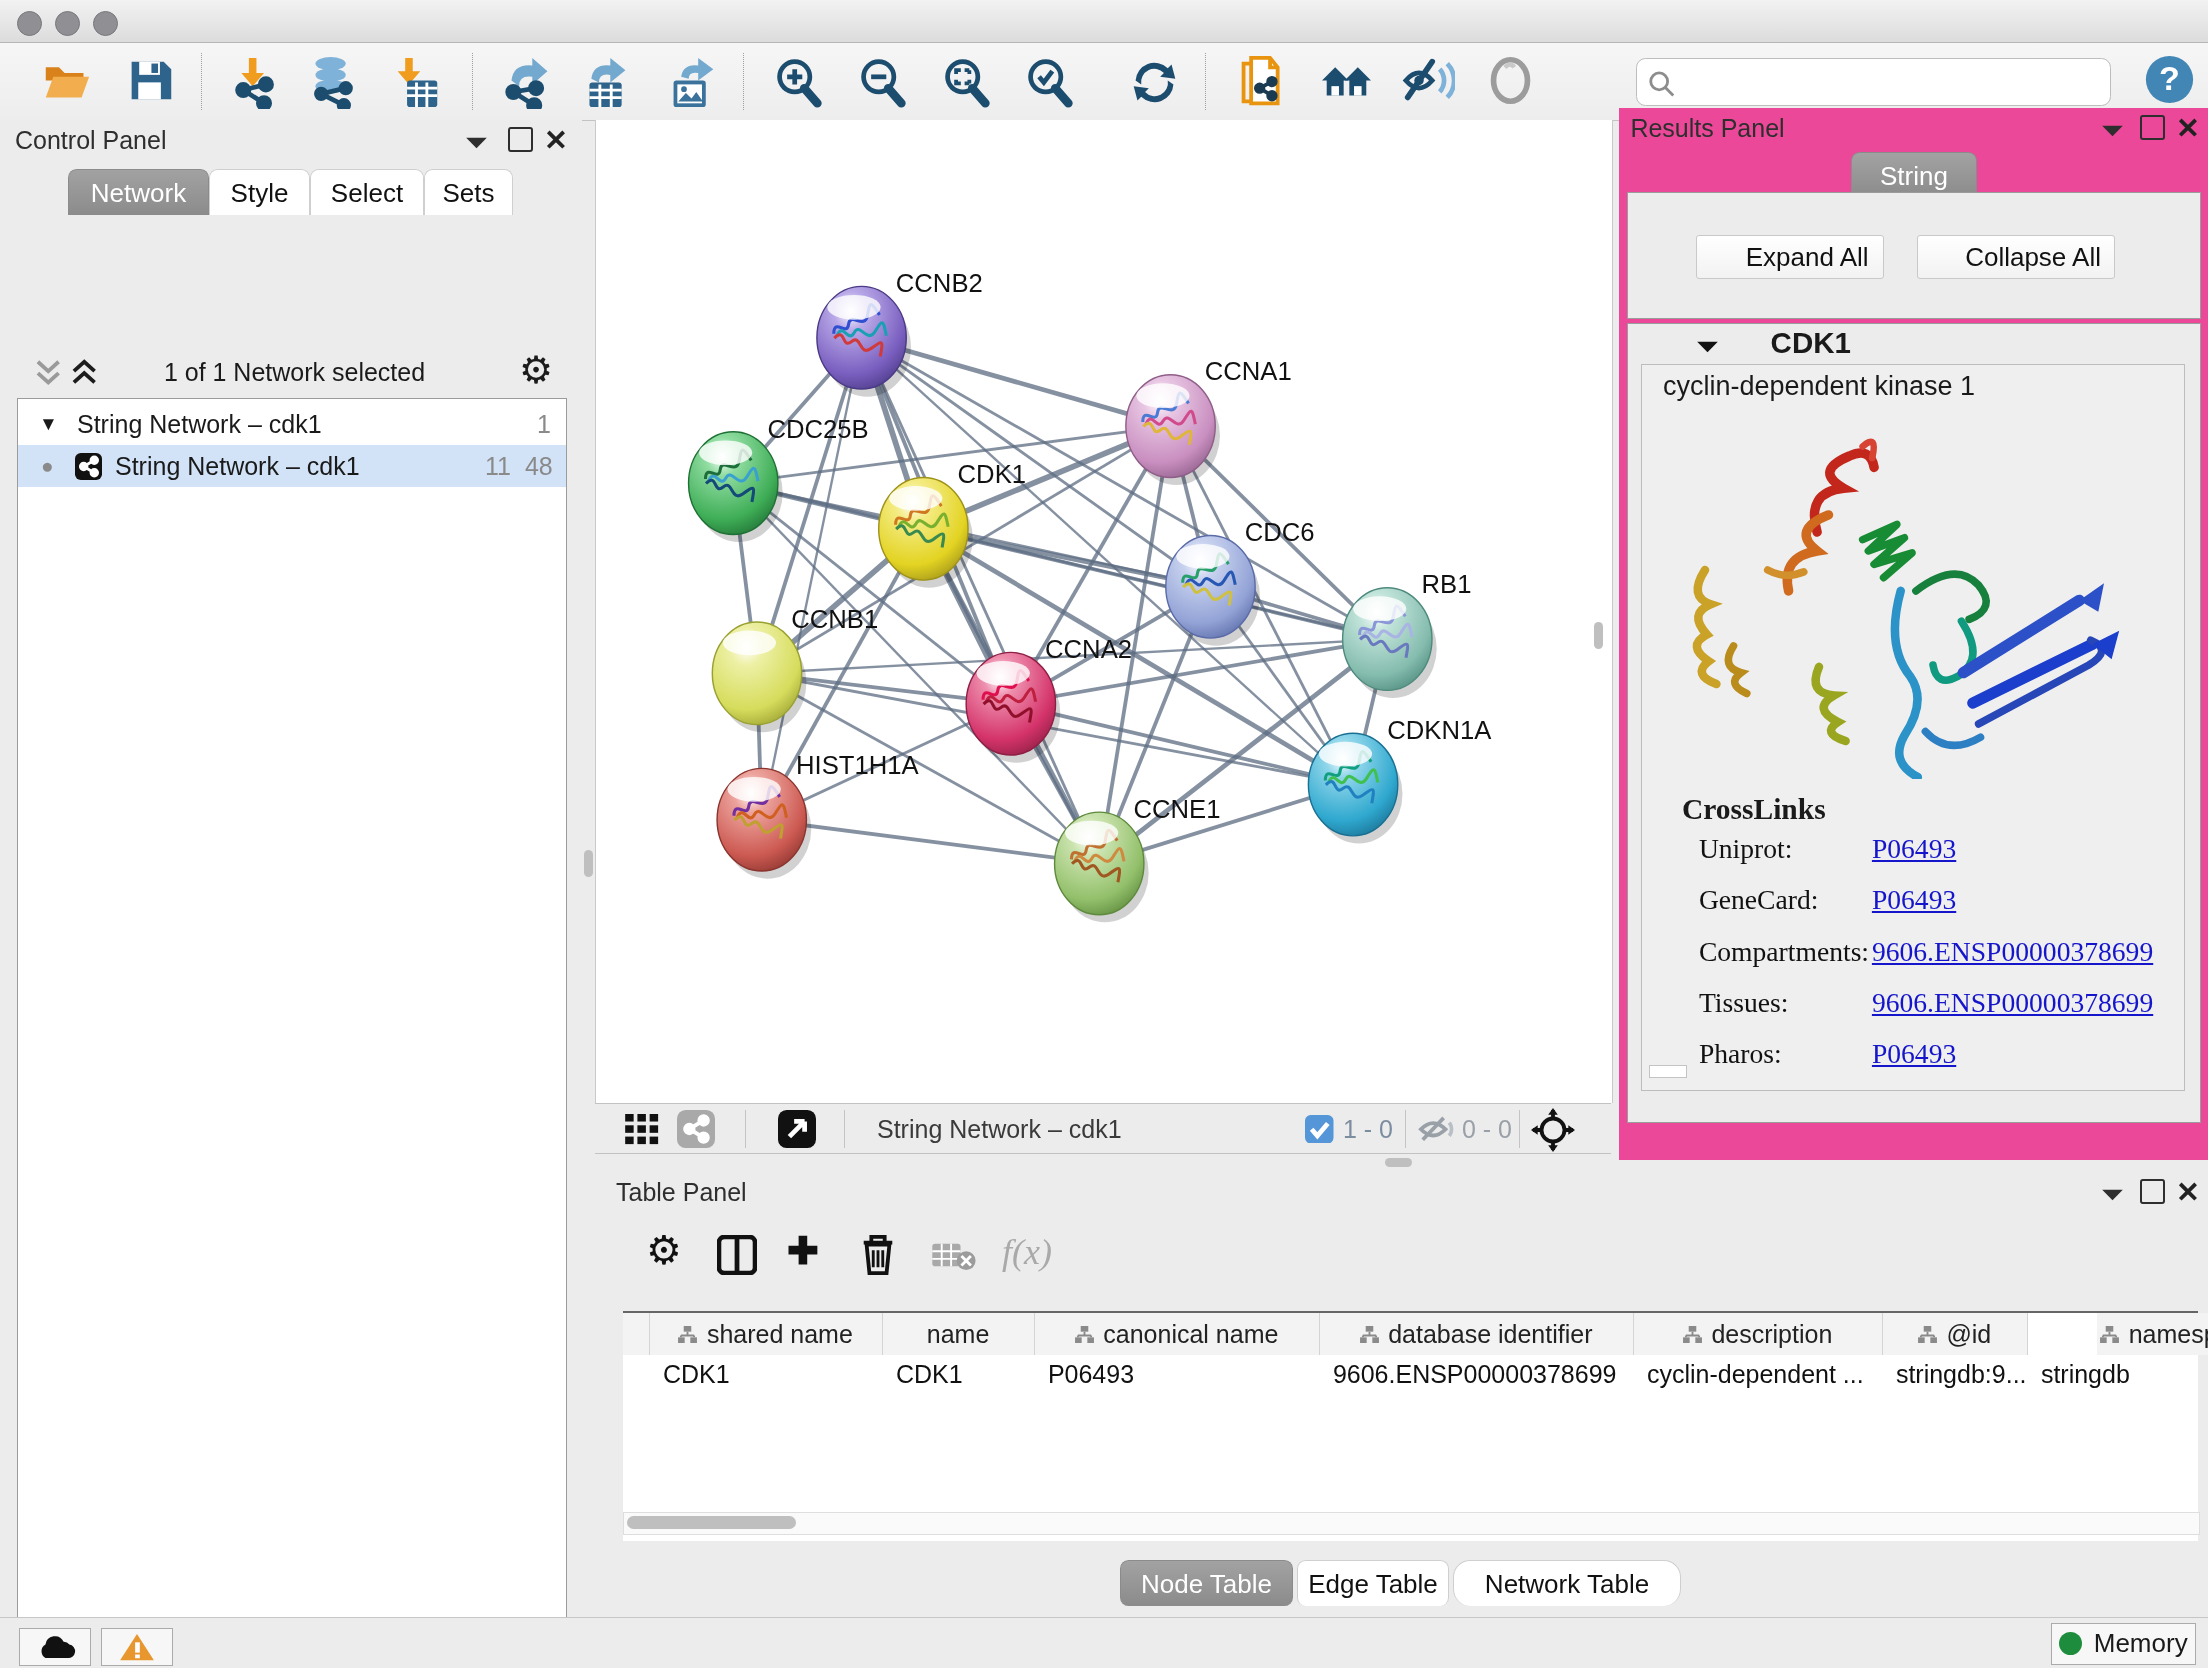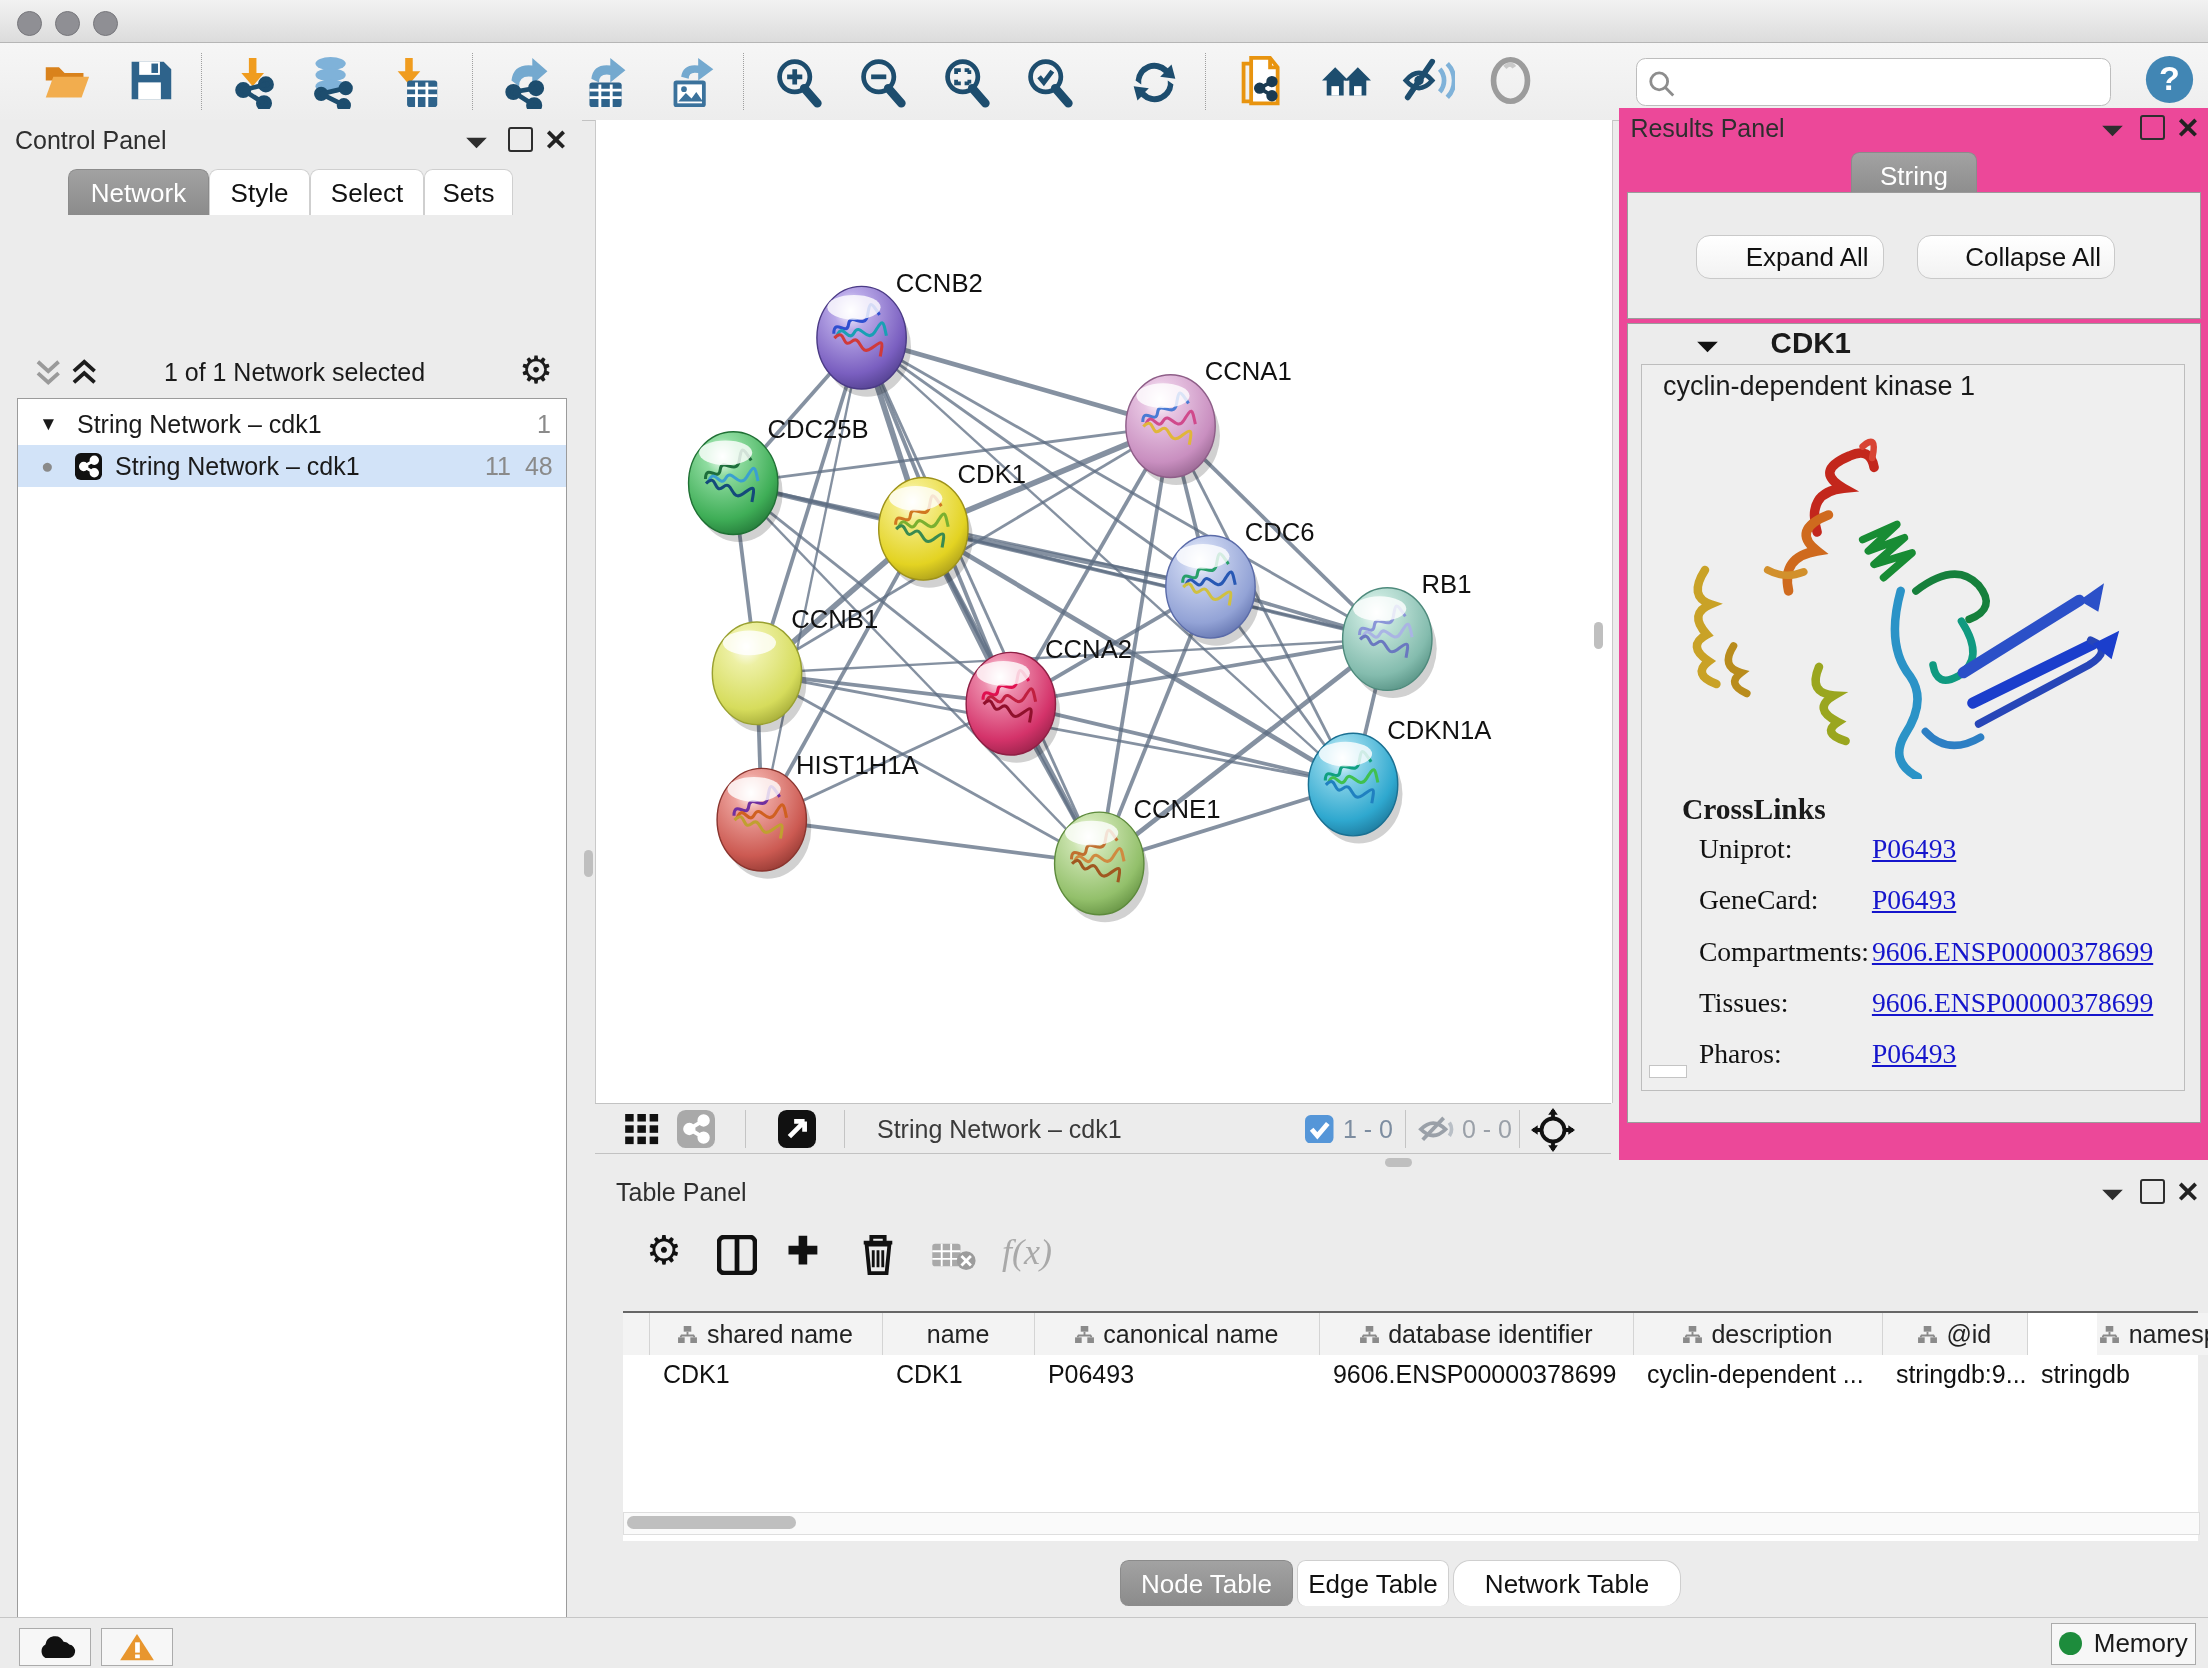--- a/index.html
+++ b/index.html
@@ -28,21 +28,21 @@
   .cnt{color:#8a8a8a;}
   
   #canvas{position:absolute;left:595px;top:120px;width:1016px;height:983px;background:#fff;border-left:1px solid #c9c9c9;border-right:1px solid #c9c9c9;}
   #net-bar{position:absolute;left:595px;top:1103px;width:1016px;height:49px;background:#ececec;border-top:1px solid #c2c2c2;border-bottom:1px solid #c2c2c2;}
   .nb-sep{position:absolute;top:5.7px;height:38px;border-left:1px solid #c4c4c4;}
   .nb-txt{font-size:25px;color:#3a3a3a;}
   .handle{position:absolute;background:#bfbfbf;border-radius:7.6px;}
   
   #results-panel{position:absolute;left:1619px;top:108px;width:590px;height:1052px;background:#ec4899;}
   .rbox{position:absolute;left:7.6px;width:574px;border:1.9px solid #9b9b9b;background:#ececec;box-sizing:border-box;}
-  .btn{background:linear-gradient(#ffffff,#f2f2f2);border:1px solid #c9c9c9;border-radius:14px;font-size:26px;text-align:center;color:#111;padding-left:41px;}
+  .btn{background:linear-gradient(#ffffff,#f2f2f2);border:1px solid #c9c9c9;border-radius:3px;font-size:26px;text-align:center;color:#111;padding-left:41px;}
   .serif{font-family:"Liberation Serif",serif;}
   .xl-label{font-size:27.6px;color:#111;}
   .xl-link{font-size:27.6px;color:#1515cc;text-decoration:underline;}
   
   #table-panel{position:absolute;left:595px;top:1172px;width:1613px;height:445px;background:#ececec;}
   #tp-table{position:absolute;left:27.6px;top:139px;width:1575px;height:228px;background:#fff;border-top:2.9px solid #666;}
   .th{position:absolute;top:0;height:42px;background:#f3f3f3;border-right:1px solid #d4d4d4;box-sizing:border-box;font-size:25px;color:#222;display:flex;align-items:center;justify-content:center;gap:9.5px;}
   .td{position:absolute;top:42px;height:38px;line-height:38px;font-size:25px;color:#111;padding-left:13.3px;box-sizing:border-box;white-space:nowrap;overflow:hidden;}
   
   #status-bar{position:absolute;left:0;top:1617px;width:2208px;height:51px;background:#ececec;border-top:1px solid #c6c6c6;}

